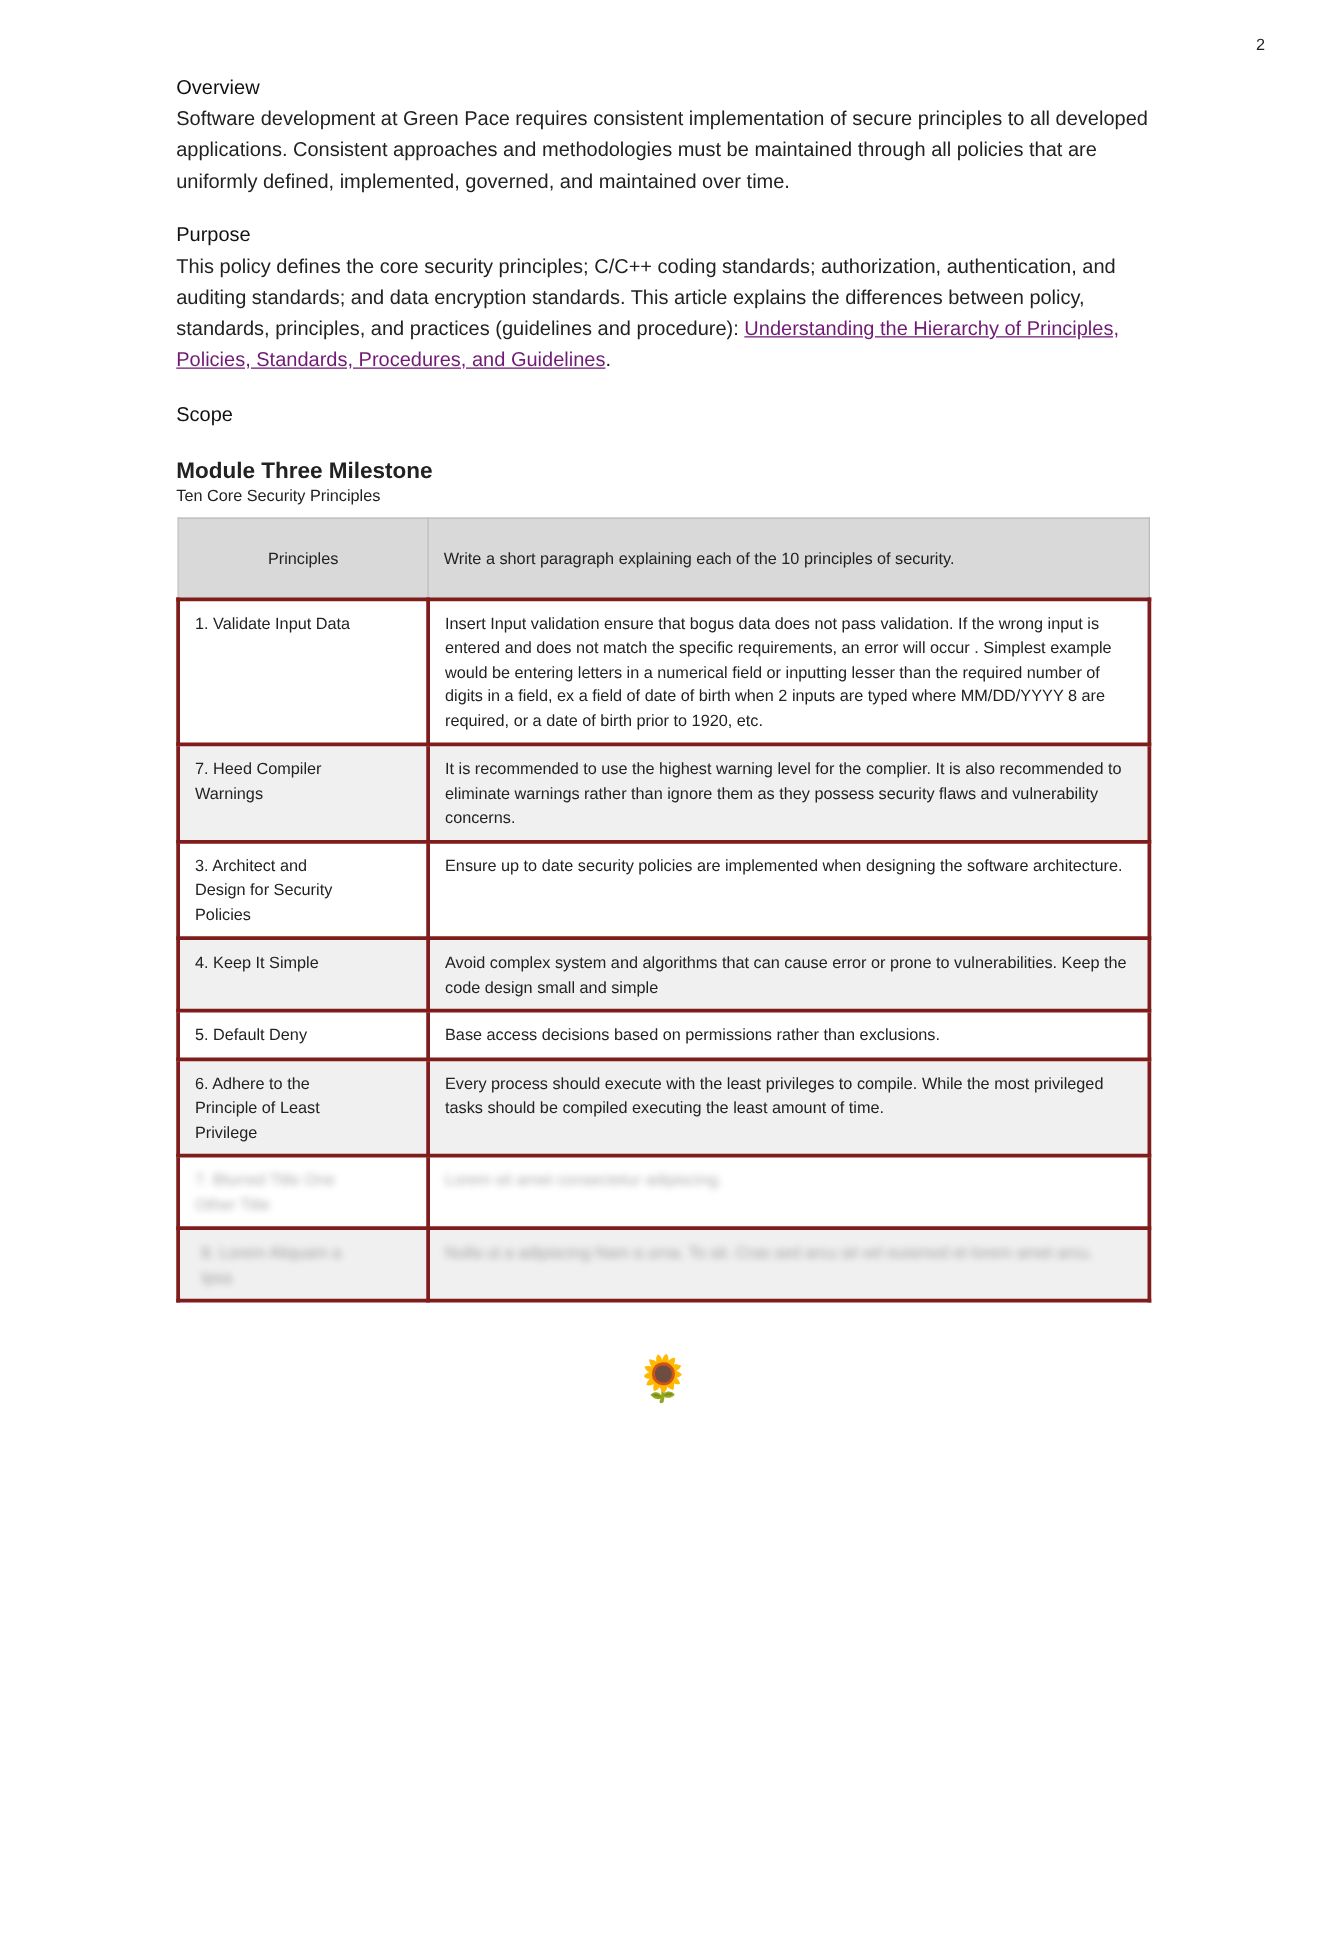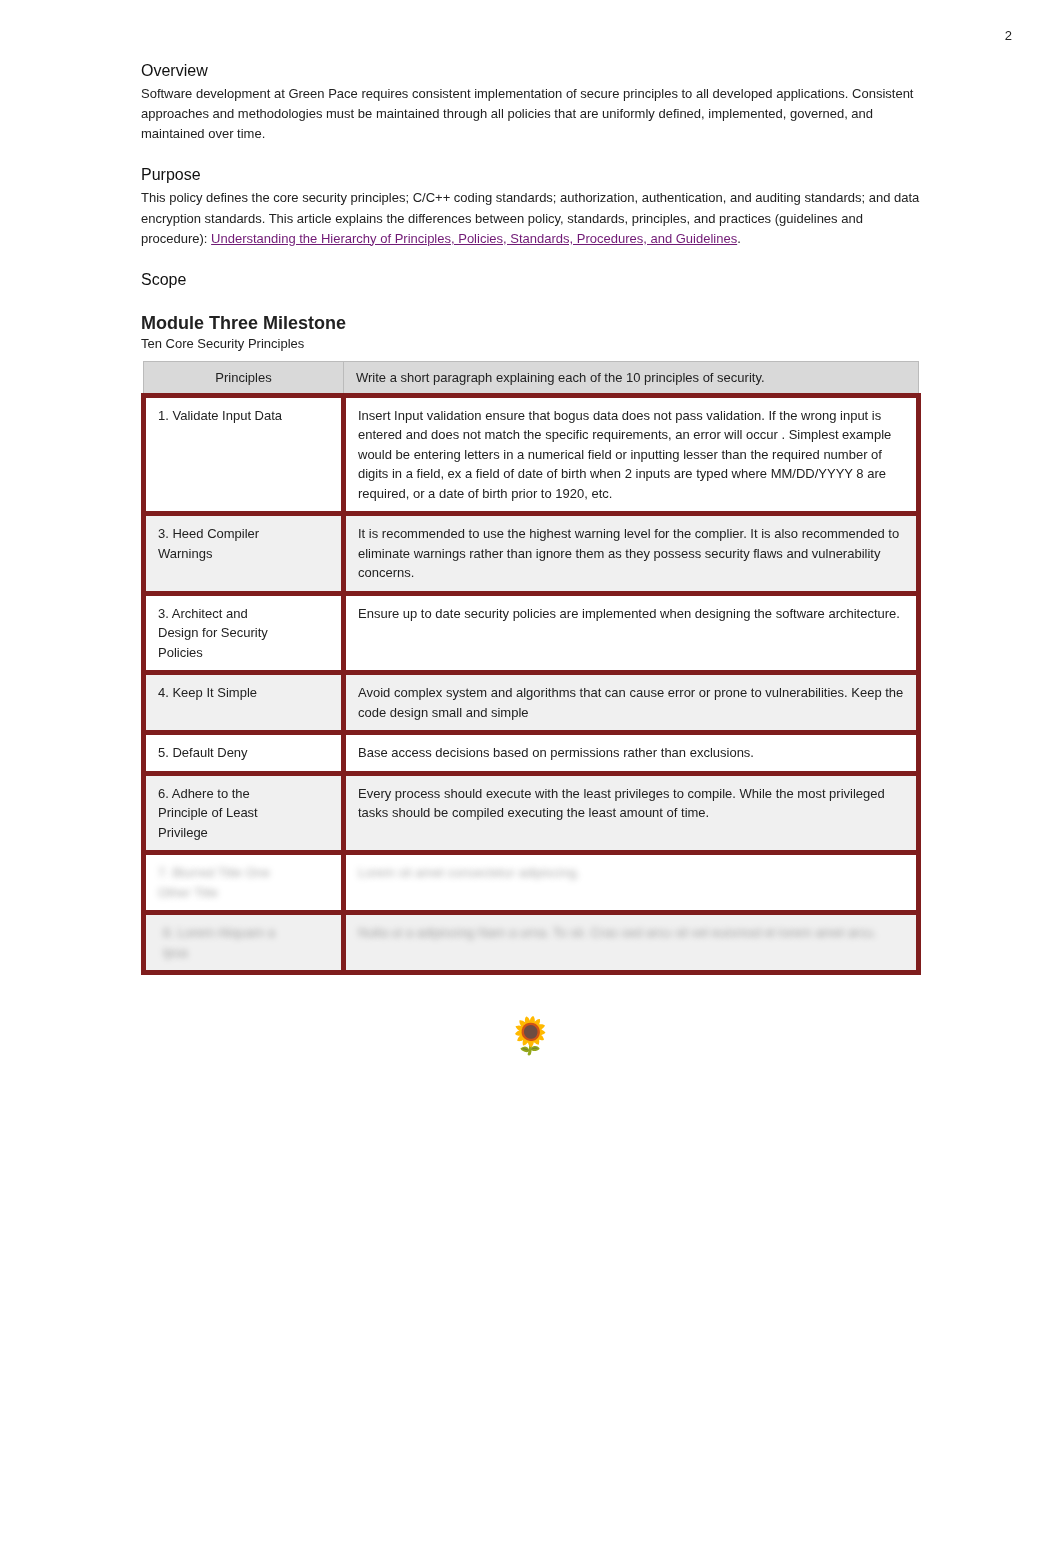--- a/index.html
+++ b/index.html
@@ -25,21 +25,21 @@
       color: #222;
     }
     .section-heading {
       font-size: 16px;
       font-weight: normal;
       margin-top: 22px;
       margin-bottom: 4px;
       color: #111;
     }
     .section-body {
-      font-size: 13px;
+      font-size: 16px;
       line-height: 1.55;
       margin-bottom: 6px;
     }
     .link-text {
       color: #701a75;
       text-decoration: underline;
     }
     .module-heading {
       font-size: 18px;
       font-weight: bold;
@@ -52,41 +52,41 @@
     }
     table {
       width: 100%;
       border-collapse: collapse;
       margin-top: 4px;
     }
     thead tr {
       background: #d9d9d9;
     }
     thead th {
-      padding: 8px 12px;
+      padding: 24px 12px;
       font-size: 13px;
       font-weight: normal;
       text-align: left;
       border: 1px solid #bbb;
     }
     tbody tr {
       border: 1px solid #ccc;
     }
     tbody tr:nth-child(even) {
       background: #f0f0f0;
     }
     tbody tr:nth-child(odd) {
       background: #fff;
     }
     tbody td {
       padding: 8px 12px;
       vertical-align: top;
       font-size: 13px;
       line-height: 1.5;
-      border: 5px solid #7f1d1d;
+      border: 3px solid #7f1d1d;
     }
     .blurred-row td {
       color: transparent;
       text-shadow: 0 0 6px rgba(0,0,0,0.35);
       user-select: none;
     }
     .bottom-icon {
       text-align: center;
       margin-top: 40px;
       font-size: 36px;
@@ -119,21 +119,21 @@
         <th style="width:200px; text-align:center;">Principles</th>
         <th>Write a short paragraph explaining each of the 10 principles of security.</th>
       </tr>
     </thead>
     <tbody id="table-body">
     <tr>
           <td style="white-space: pre-line;">1.  Validate Input Data</td>
           <td>Insert Input validation ensure that bogus data does not pass validation. If the wrong input is entered and does not match the specific requirements, an error will occur . Simplest example would be entering letters in a numerical field or inputting lesser than the required number of digits in a field, ex a field of date of birth when 2 inputs are typed where MM/DD/YYYY 8 are required, or a date of birth prior to 1920, etc.</td>
         </tr>
         <tr>
-          <td style="white-space: pre-line;">3.  Heed Compiler
+          <td style="white-space: pre-line;">7.  Heed Compiler
 Warnings</td>
           <td>It is recommended to use the highest warning level for the complier. It is also recommended to eliminate warnings rather than ignore them as they possess security flaws and vulnerability concerns.</td>
         </tr>
         <tr>
           <td style="white-space: pre-line;">3.  Architect and
 Design for Security
 Policies</td>
           <td>Ensure up to date security policies are implemented when designing the software architecture.</td>
         </tr>
         <tr>

